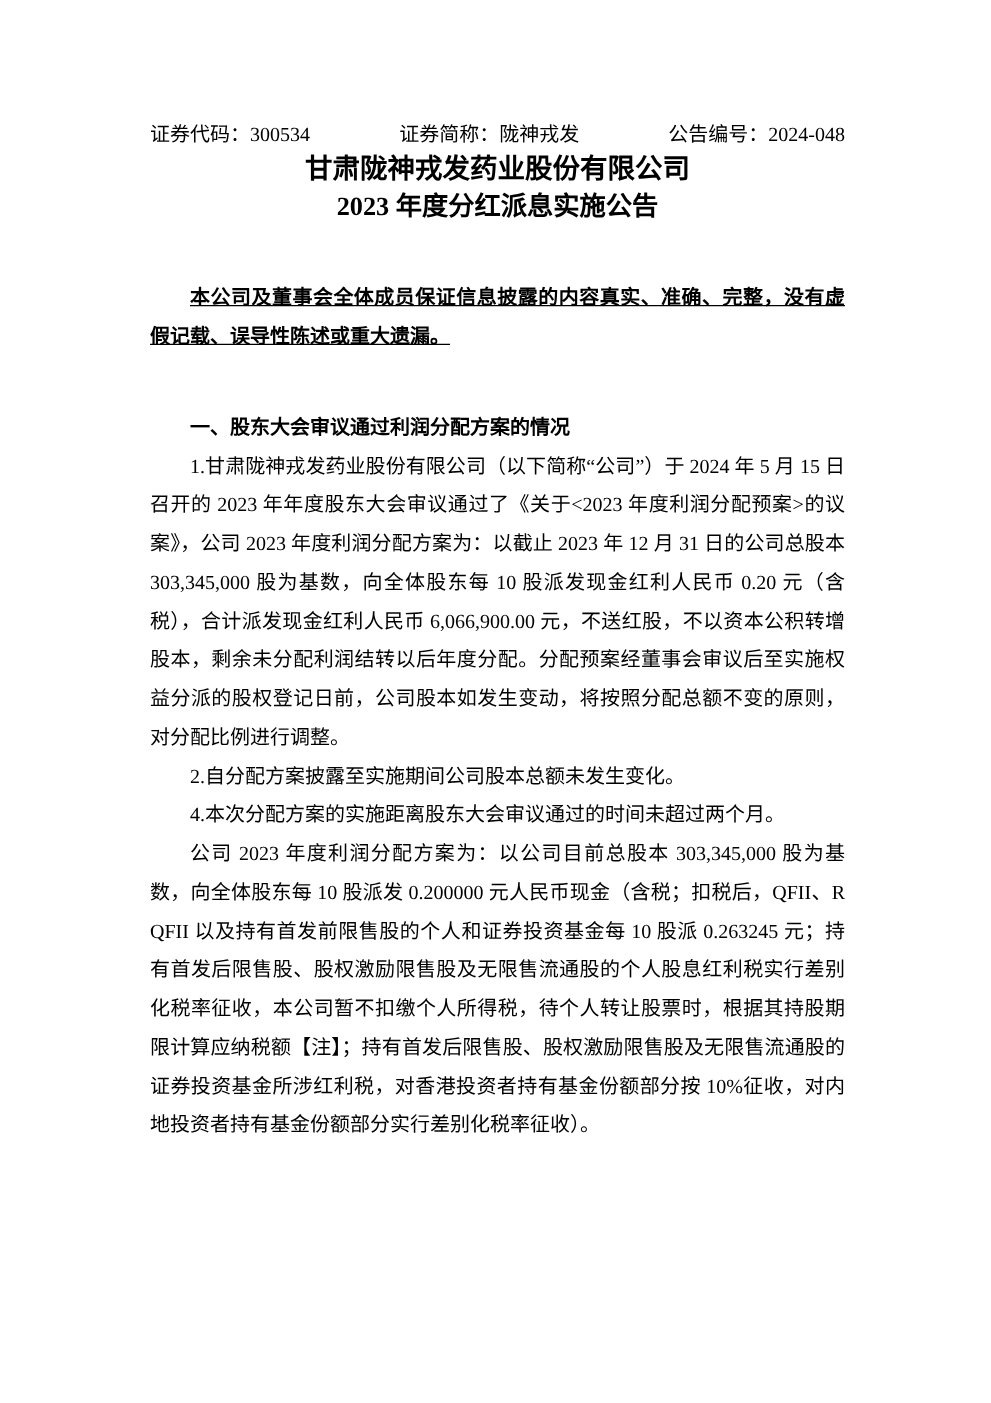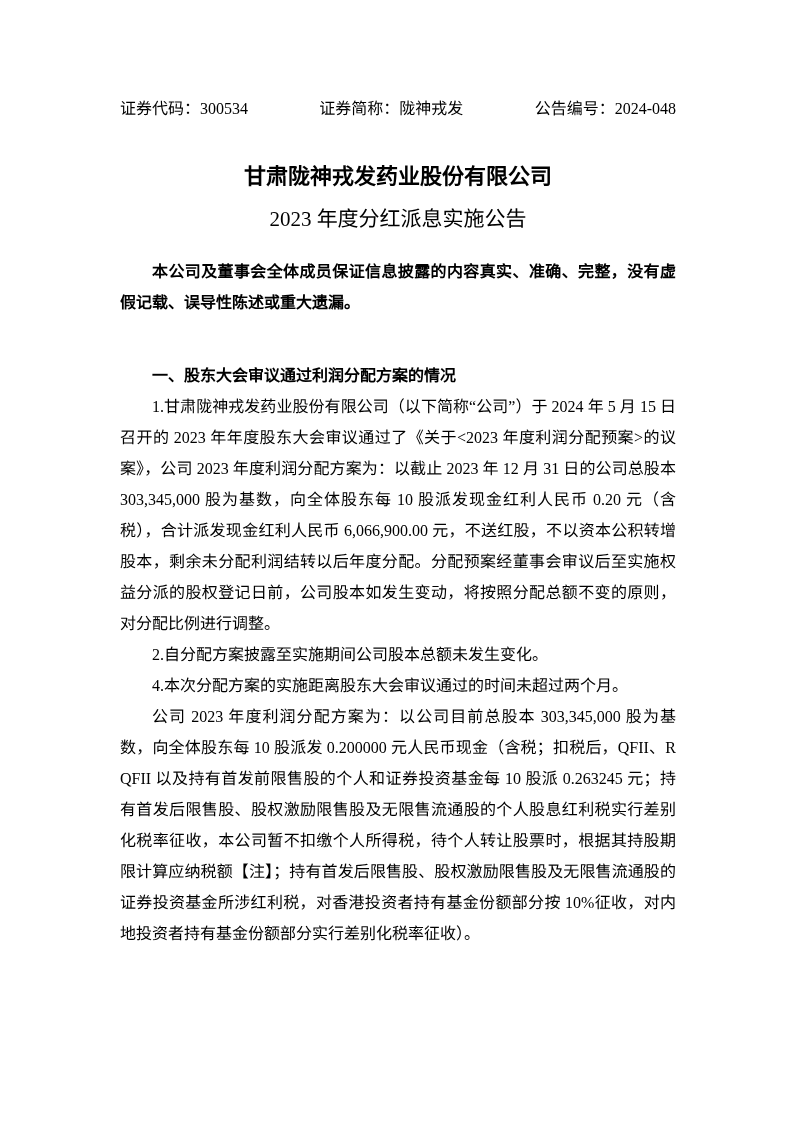--- a/index.html
+++ b/index.html
@@ -24,44 +24,43 @@
   }
   .doc-header {
     display: flex;
     justify-content: space-between;
     align-items: baseline;
     font-size: 16px;
     line-height: 22px;
     white-space: nowrap;
   }
   .doc-title {
-    margin-top: 42px;
     text-align: center;
     font-weight: bold;
     font-size: 22px;
     line-height: 30px;
   }
   .doc-subtitle {
-    margin-top: 12px;
     text-align: center;
-    font-weight: normal;
+    font-weight: bold;
     font-size: 21px;
     line-height: 30px;
   }
   .para {
     margin: 0;
     font-size: 16px;
     line-height: 31px;
     text-align: justify;
     text-indent: 2em;
     word-break: break-all;
   }
   .disclaimer {
-    margin-top: 22px;
+    margin-top: 43px;
     font-weight: bold;
+    text-decoration: underline;
   }
   .section-heading {
     margin: 0;
     font-size: 16px;
     line-height: 31px;
     font-weight: bold;
     text-indent: 2em;
   }
   .section-heading.first {
     margin-top: 42px;

